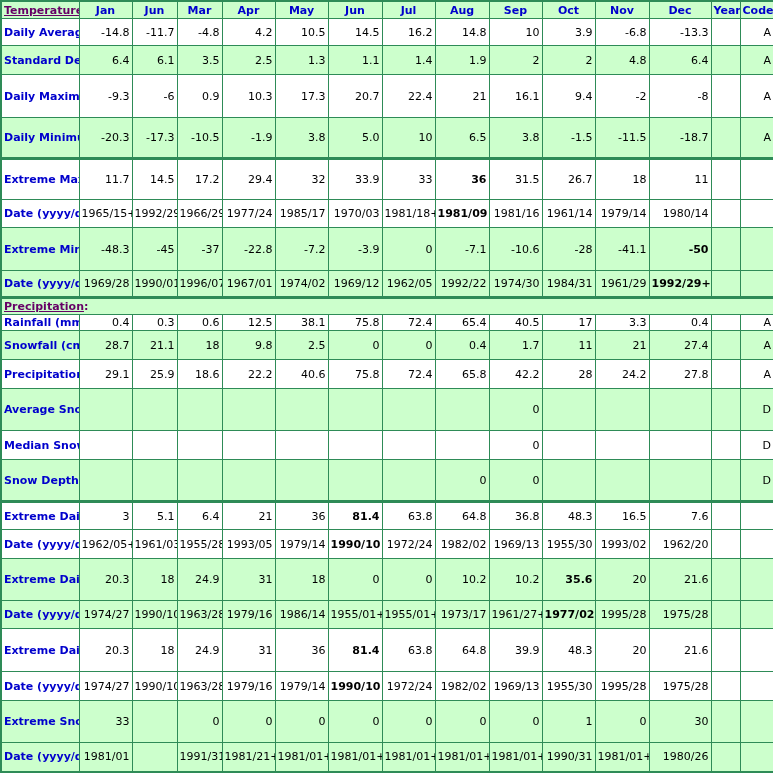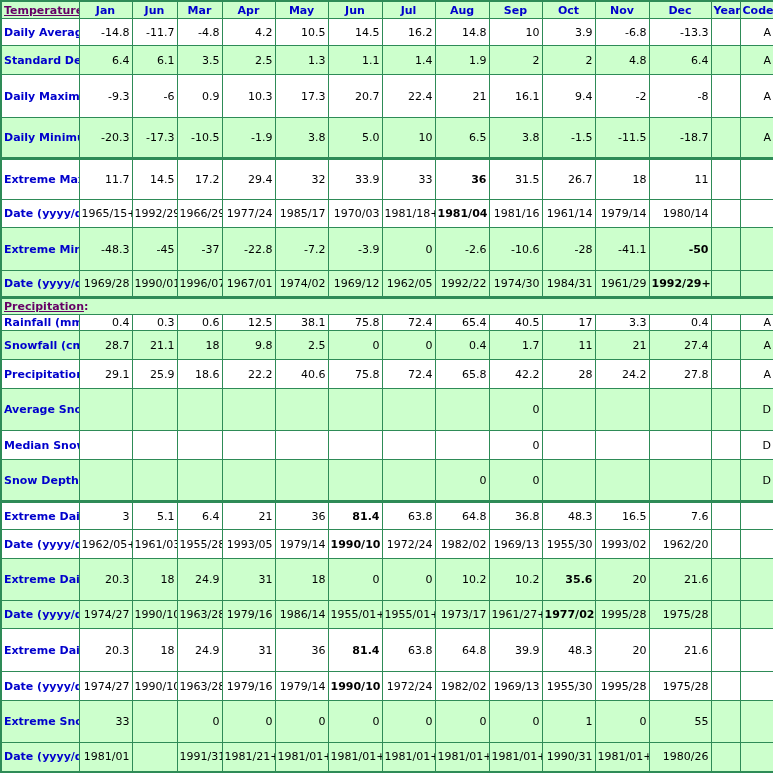--- a/index.html
+++ b/index.html
@@ -193,38 +193,38 @@
       </tr>
       <tr class="w" style="height: 28px;">
         <td class="lbl">Date (yyyy/dd)</td>
         <td class="val">1965/15+</td>
         <td class="val">1992/29</td>
         <td class="val">1966/29</td>
         <td class="val">1977/24</td>
         <td class="val">1985/17</td>
         <td class="val">1970/03</td>
         <td class="val">1981/18+</td>
-        <td class="val b">1981/04</td>
+        <td class="val b">1981/09</td>
         <td class="val">1981/16</td>
         <td class="val">1961/14</td>
         <td class="val">1979/14</td>
         <td class="val">1980/14</td>
         <td class="val"></td>
         <td class="val code"></td>
       </tr>
       <tr class="g" style="height: 43px;">
         <td class="lbl">Extreme Minimum (°C)</td>
         <td class="val">-48.3</td>
         <td class="val">-45</td>
         <td class="val">-37</td>
         <td class="val">-22.8</td>
         <td class="val">-7.2</td>
         <td class="val">-3.9</td>
         <td class="val">0</td>
-        <td class="val">-2.6</td>
+        <td class="val">-7.1</td>
         <td class="val">-10.6</td>
         <td class="val">-28</td>
         <td class="val">-41.1</td>
         <td class="val b">-50</td>
         <td class="val"></td>
         <td class="val code"></td>
       </tr>
       <tr class="g" style="height: 27px;">
         <td class="lbl">Date (yyyy/dd)</td>
         <td class="val">1969/28</td>
@@ -459,21 +459,21 @@
         <td class="val"></td>
         <td class="val">0</td>
         <td class="val">0</td>
         <td class="val">0</td>
         <td class="val">0</td>
         <td class="val">0</td>
         <td class="val">0</td>
         <td class="val">0</td>
         <td class="val">1</td>
         <td class="val">0</td>
-        <td class="val">55</td>
+        <td class="val">30</td>
         <td class="val"></td>
         <td class="val code"></td>
       </tr>
       <tr class="g" style="height: 29px;">
         <td class="lbl">Date (yyyy/dd)</td>
         <td class="val">1981/01</td>
         <td class="val"></td>
         <td class="val">1991/31</td>
         <td class="val">1981/21+</td>
         <td class="val">1981/01+</td>

